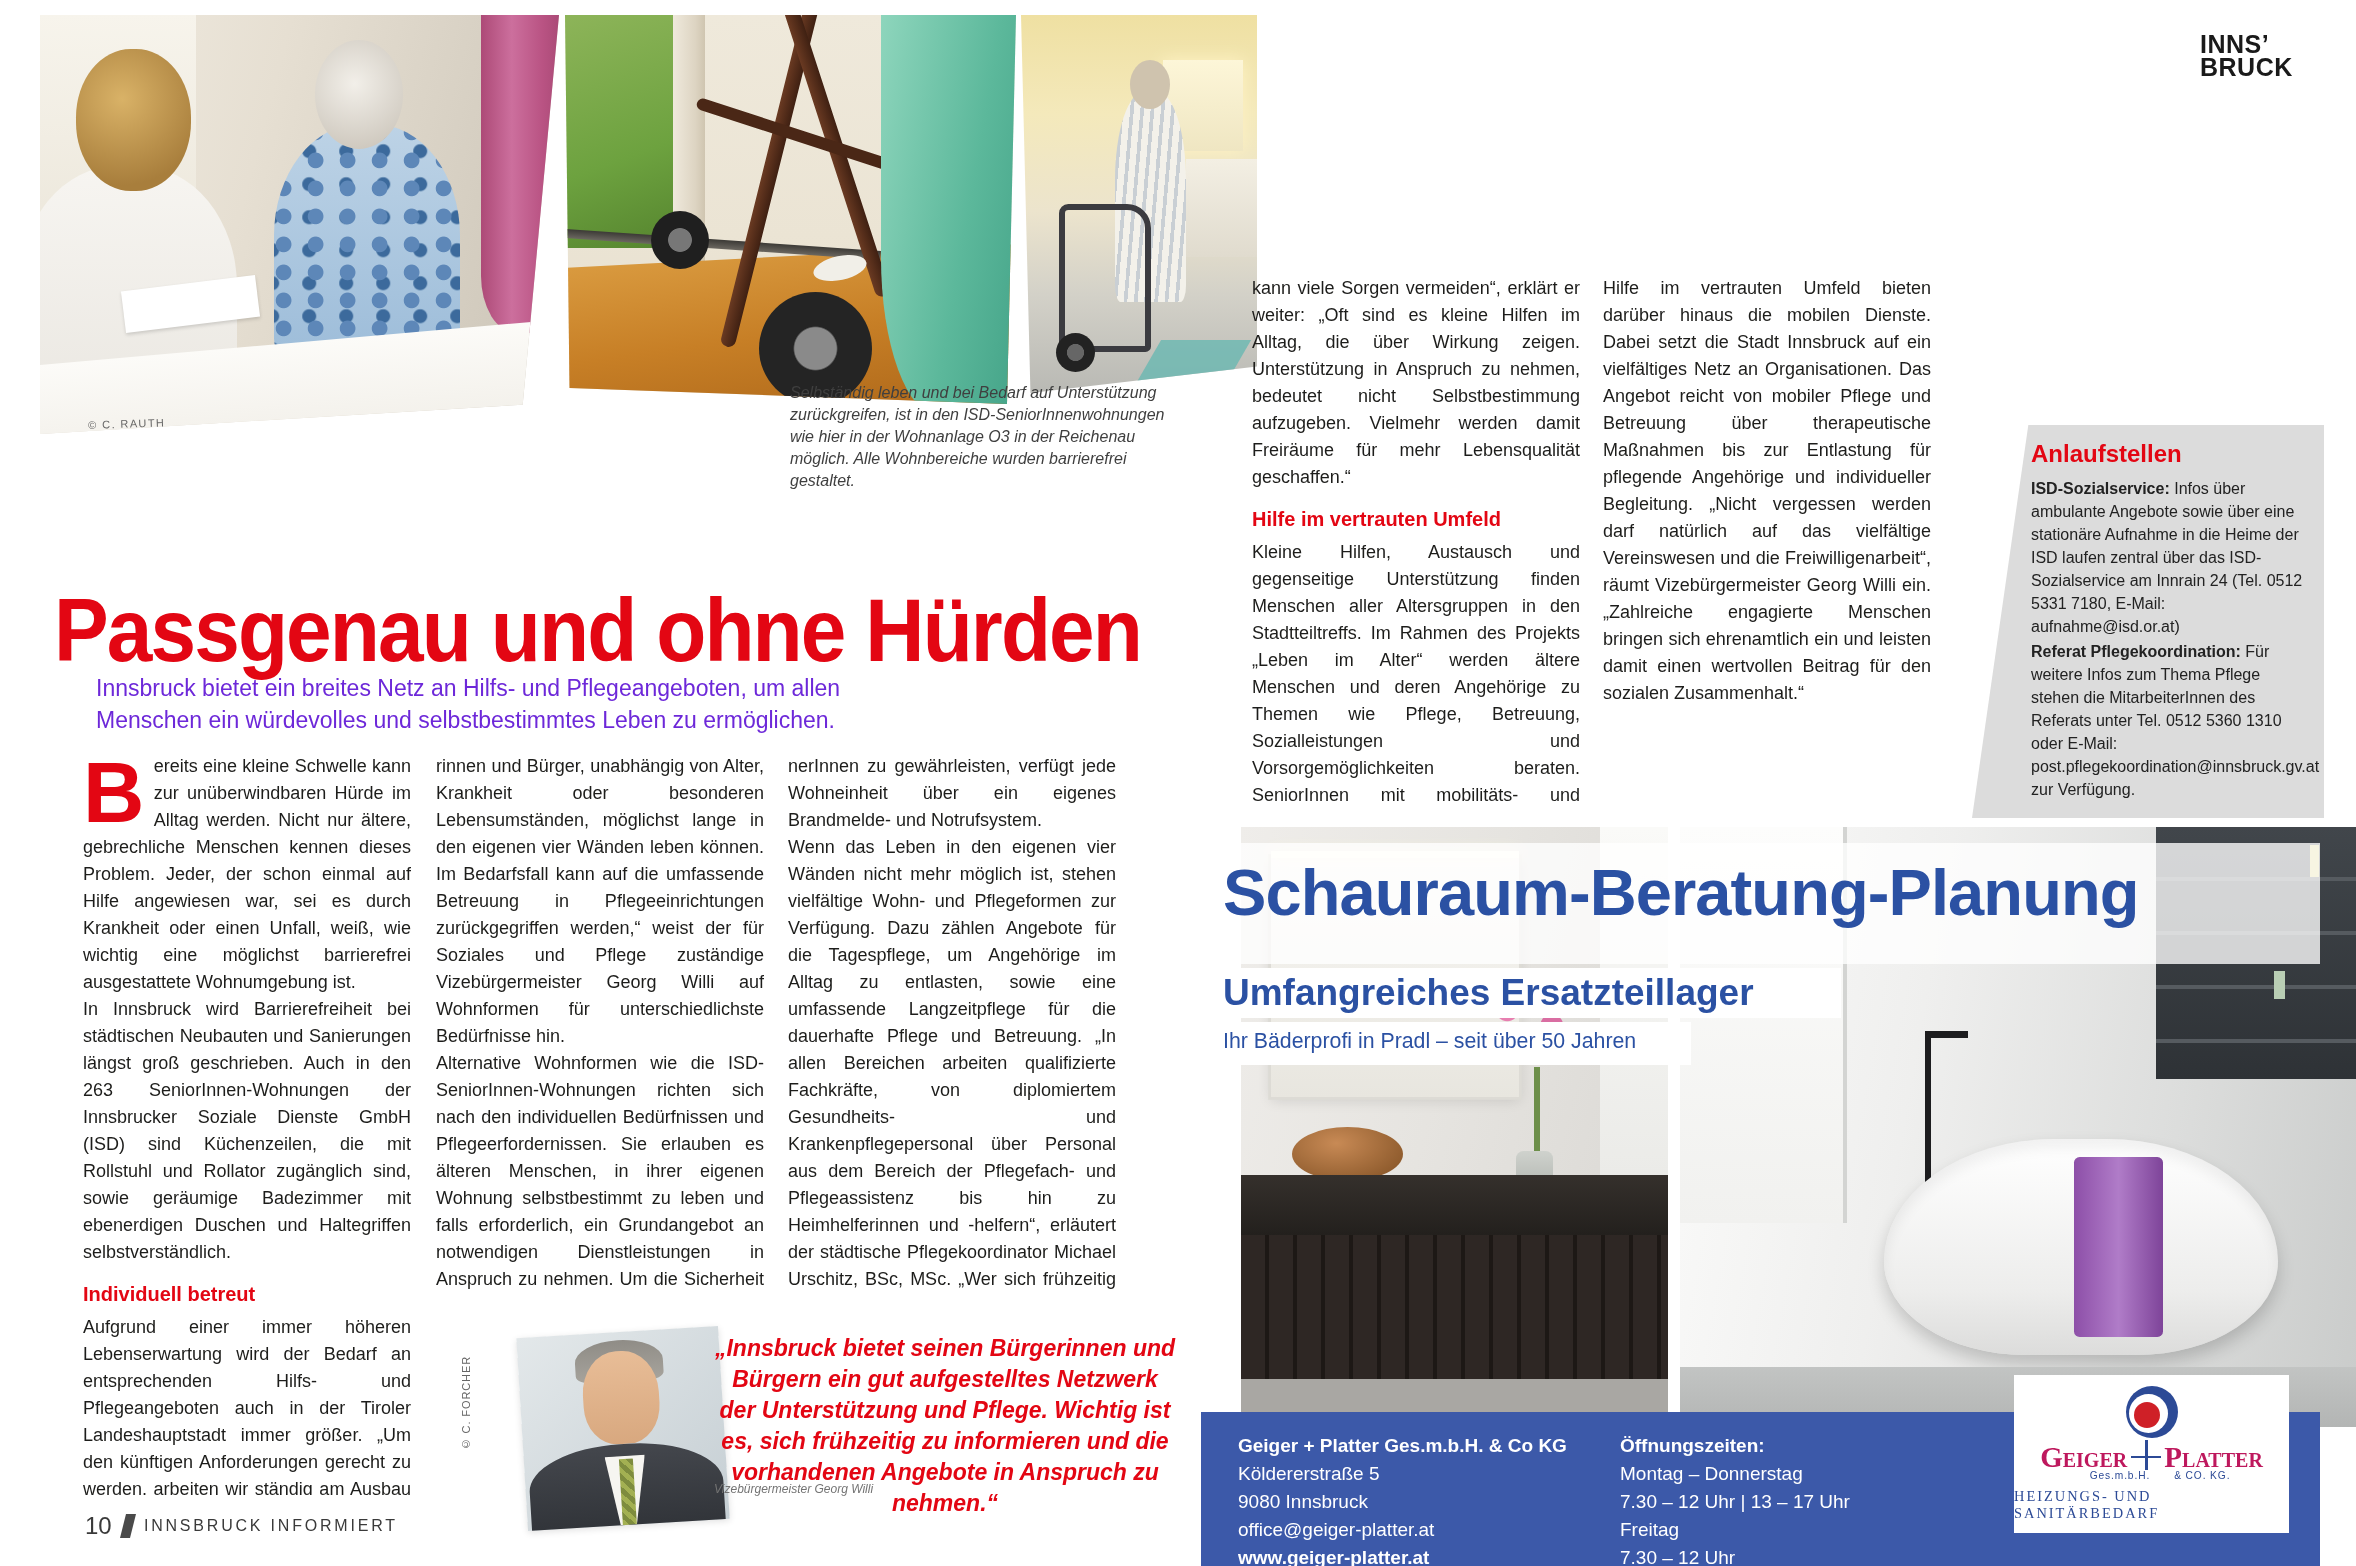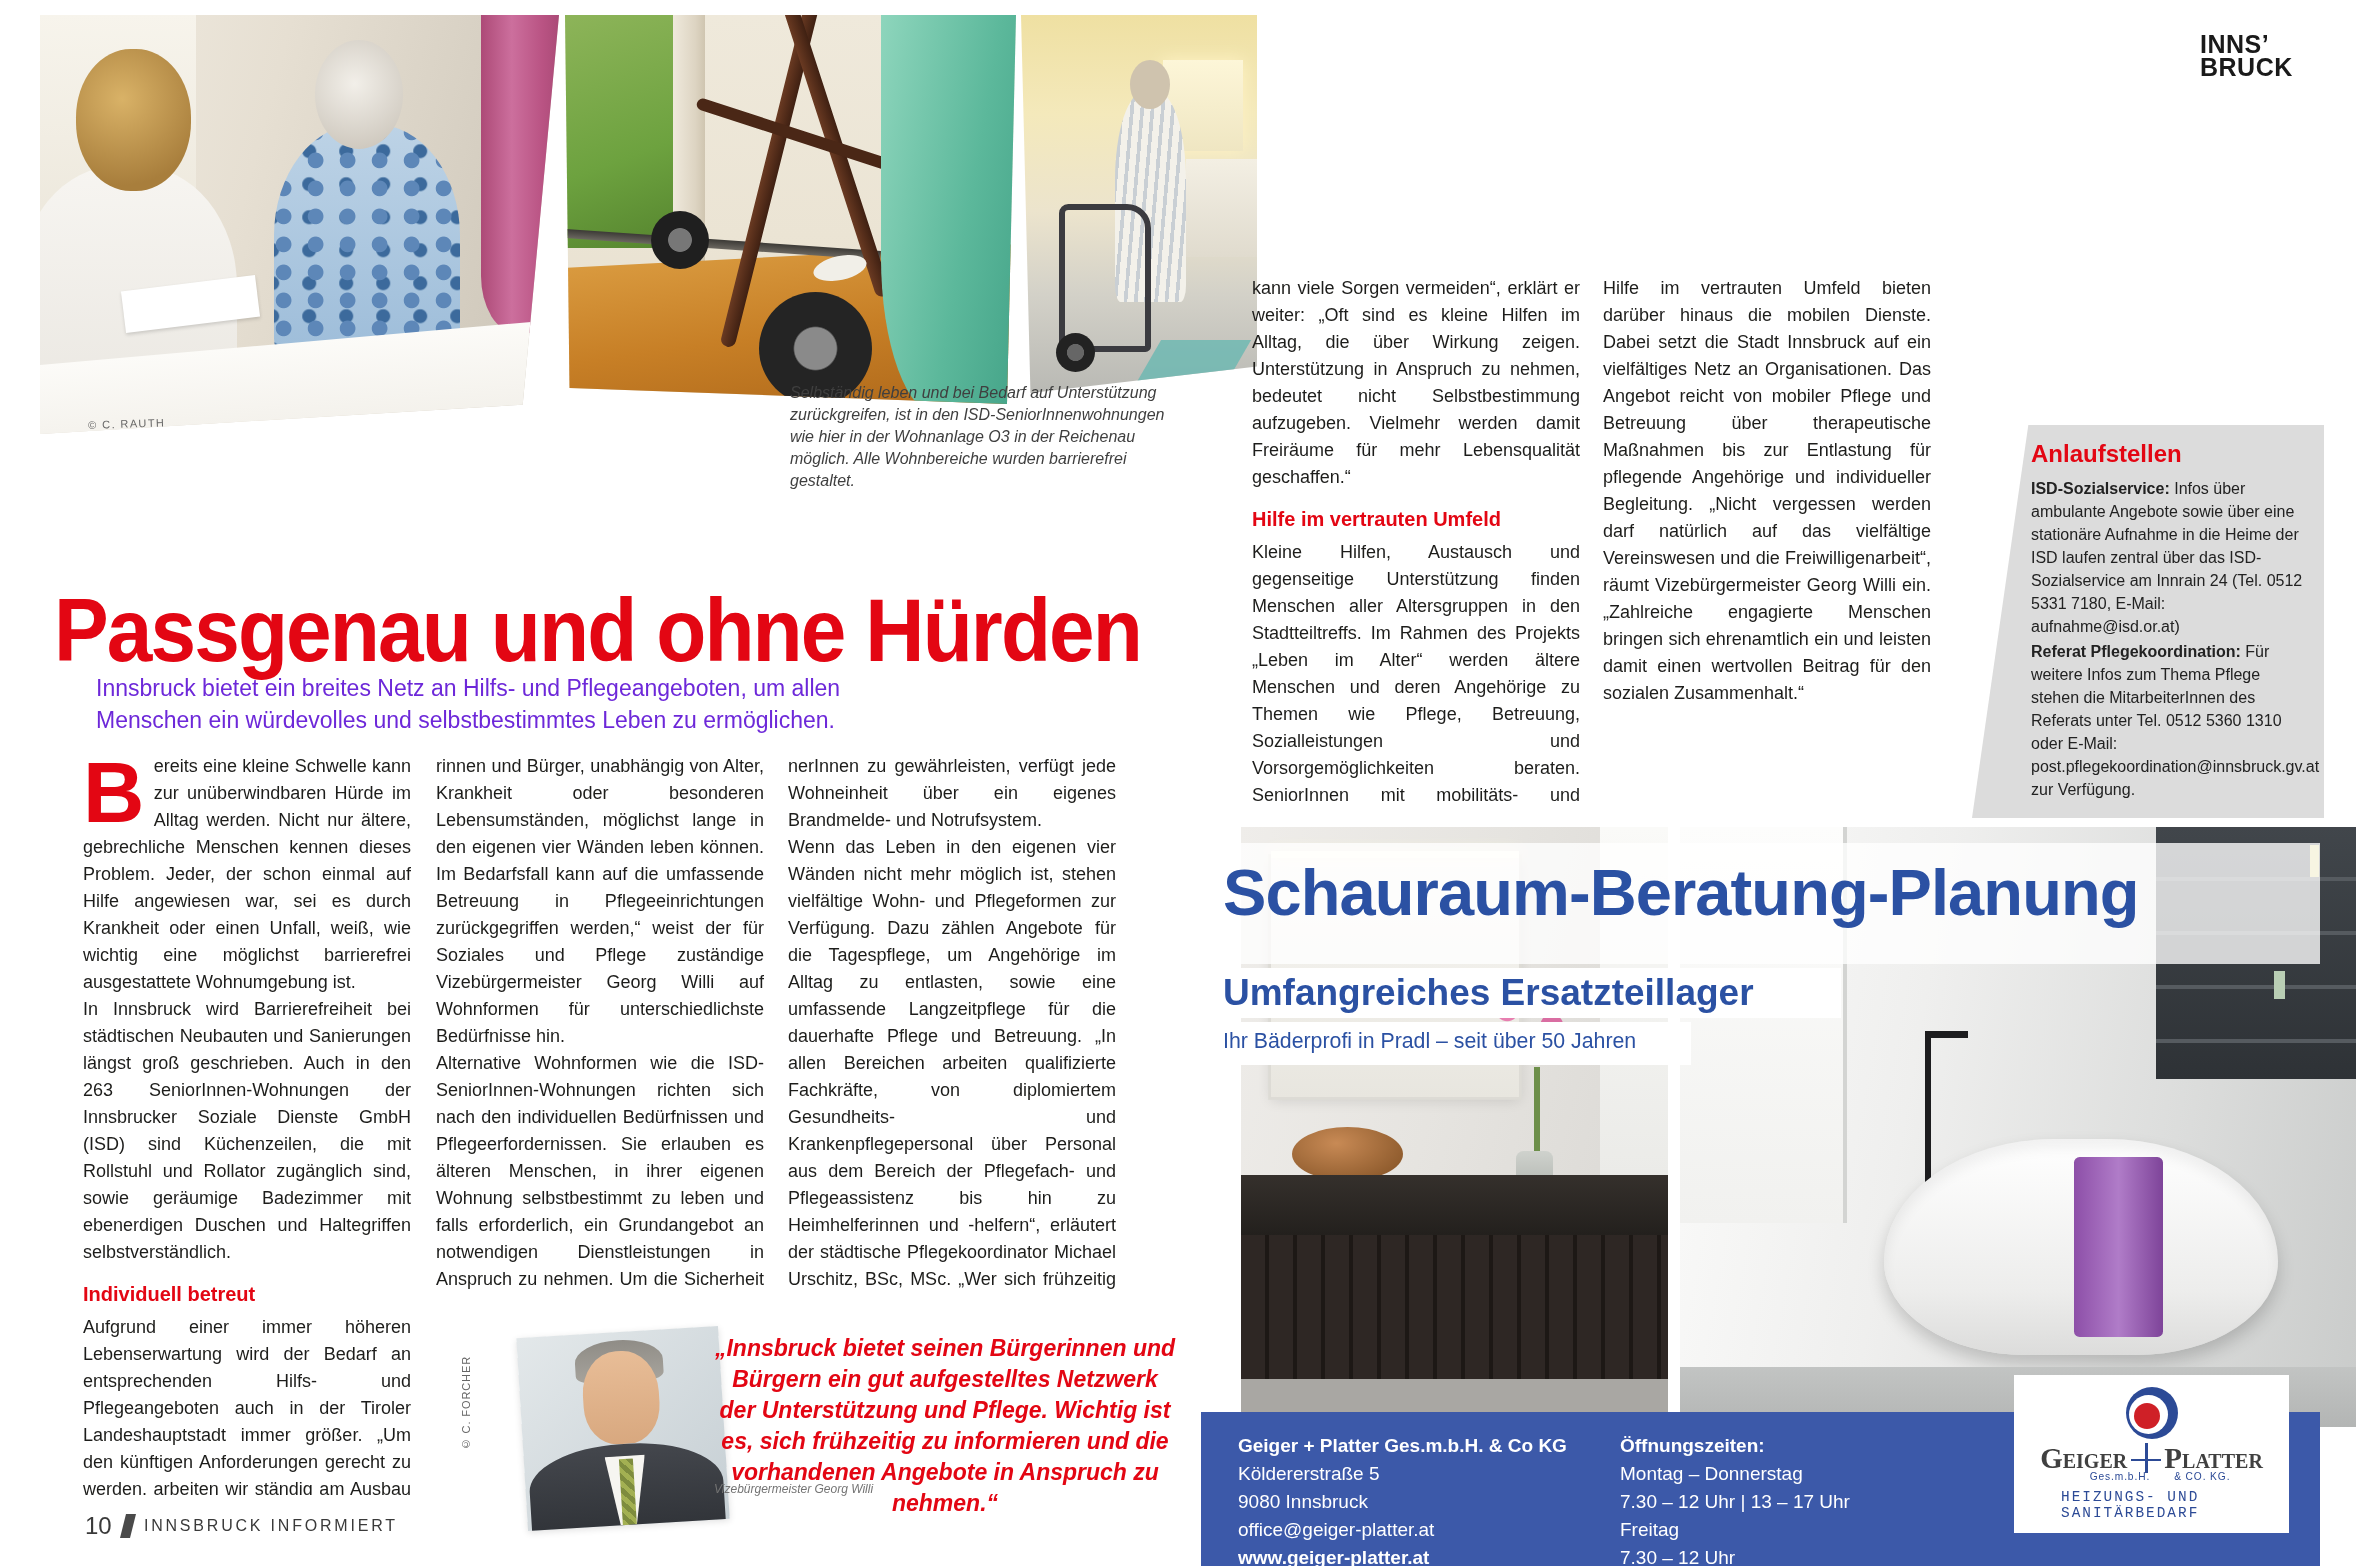--- a/index.html
+++ b/index.html
@@ -170,27 +170,27 @@
   .ad-company{left:37px;top:620px;}
   .ad-hours{left:419px;top:620px;}
   .ad-bold{font-weight:bold;}
   .ad-link{color:#ffffff;text-decoration:none;}
 
   .ad-logo{left:813px;top:563px;width:275px;height:158px;background:#ffffff;display:flex;
            flex-direction:column;align-items:center;justify-content:center;gap:1.9px;}
   .logo-icon{position:relative;width:52px;height:52px;border-radius:50%;background:#2c4a96;margin-bottom:3.7px;}
   .logo-icon-white{position:absolute;left:3.7px;top:8.3px;width:39px;height:39px;border-radius:50%;background:#ffffff;}
   .logo-icon-red{position:absolute;left:8.3px;top:16px;width:26px;height:26px;border-radius:50%;background:#cf2027;}
-  .logo-name-row{display:flex;align-items:flex-end;gap:9.3px;font-family:"Liberation Serif",serif;
-                 font-variant:small-caps;font-weight:600;font-size:29px;color:#404040;line-height:26px;}
+  .logo-name-row{display:flex;align-items:flex-start;gap:9.3px;font-family:"Liberation Serif",serif;
+                 font-variant:small-caps;font-weight:600;font-size:29px;color:#be185d;line-height:26px;}
   .logo-plus{position:relative;width:18.6px;height:24px;}
   .logo-plus::before{content:"";position:absolute;left:8.3px;top:-3.7px;width:2.8px;height:30px;background:#2c4a96;}
   .logo-plus::after{content:"";position:absolute;left:-5.6px;top:12px;width:30px;height:2.8px;background:#2c4a96;}
   .logo-sub-row{display:flex;gap:24px;font-size:10.2px;letter-spacing:0.9px;color:#2c4a96;margin-top:-1.9px;margin-left:17px;}
-  .logo-tagline{font-family:Liberation Mono, monospace;font-size:14.4px;letter-spacing:2px;color:#2c4a96;margin-top:5.6px;padding-left:47px;}
+  .logo-tagline{font-family:Liberation Serif, serif;font-size:14.4px;letter-spacing:2px;color:#2c4a96;margin-top:5.6px;}
 
   
   .pagefoot{position:absolute;left:85px;top:1512px;display:flex;align-items:center;gap:11px;}
   .pf-num{font-size:24px;color:#3a3a3a;}
   .pf-slash{width:10.2px;height:24px;background:#4a4a4a;transform:skewX(-14deg);}
   .pf-brand{font-size:16px;letter-spacing:2.8px;color:#3a3a3a;}
 </style>
 </head>
 <body>
 

